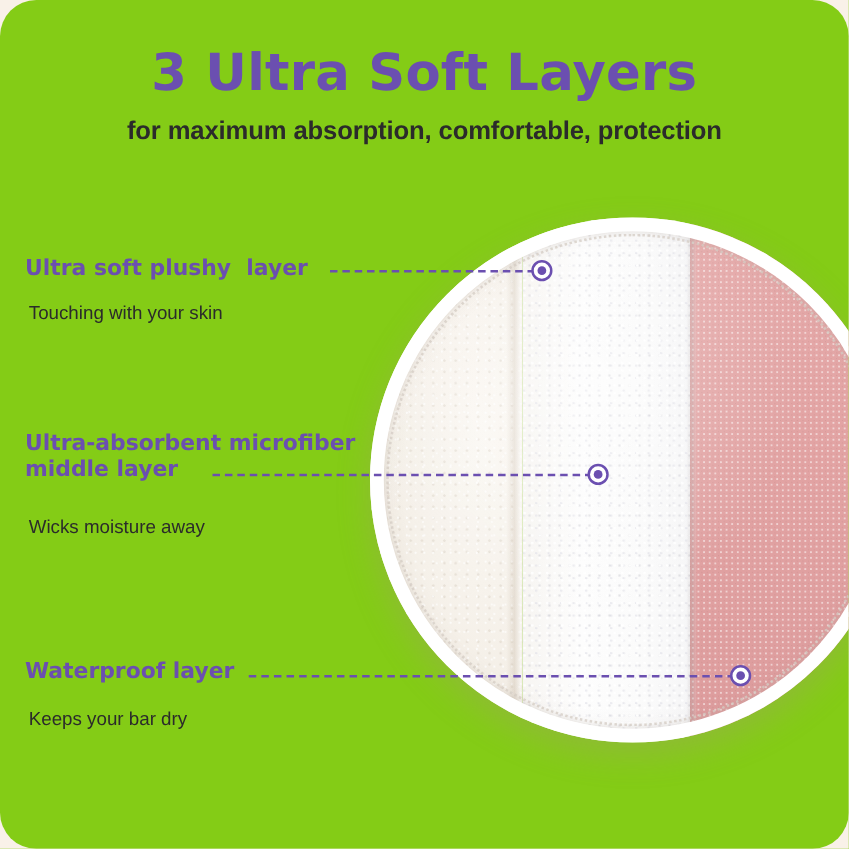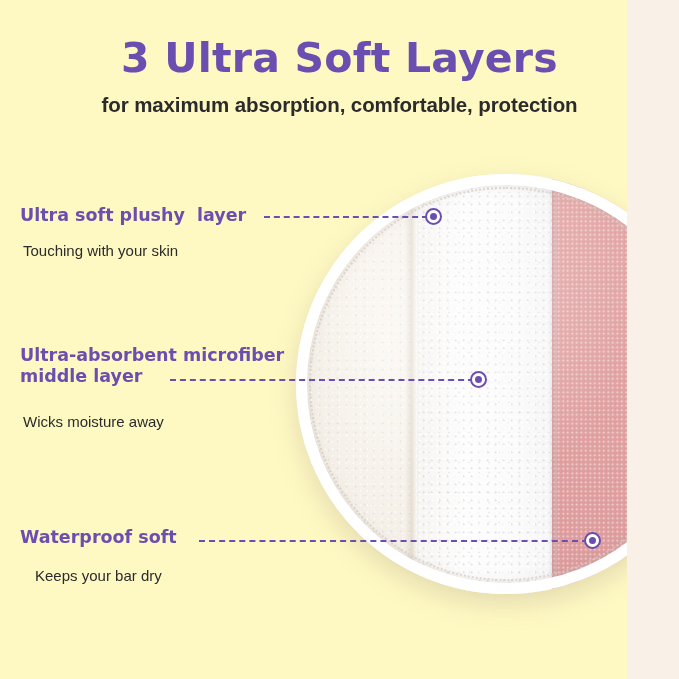--- a/index.html
+++ b/index.html
@@ -8,24 +8,25 @@
     overflow:hidden;
   }
   body {
     font-family:"Liberation Sans", sans-serif;
     background:#f9f1e8;
     position:relative;
   }
 
   #canvas {
     position:relative;
-    width:627px;
+    width:679px;
     height:679px;
-    background:#fef9c3;
+    background:#84cc16;
     overflow:hidden;
+    border-radius:29px;
   }
 
   
   .header {
     position:absolute;
     left:0; top:34px;
     width:679px;
     text-align:center;
   }
   .main-title {
@@ -161,21 +162,21 @@
     font-size:15px;
     color:#2b2b2b;
     font-weight:400;
     font-family:"Liberation Sans", sans-serif;
   }
   .c1 { left:20px; top:205px; }
   .c1 .callout-sub { margin-top:16px; margin-left:3px; }
   .c2 { left:20px; top:345px; }
   .c2 .callout-sub { margin-top:25px; margin-left:3px; }
   .c3 { left:20px; top:527px; }
-  .c3 .callout-sub { margin-top:19px; margin-left:15px; }
+  .c3 .callout-sub { margin-top:19px; margin-left:3px; }
 
   
   .leader {
     position:absolute;
     height:0;
     border-top:2px dashed #6b4fb0;
   }
   .l1 { left:264px; top:216px; width:164px; }
   .l2 { left:170px; top:379px; width:304px; }
   .l3 { left:199px; top:540px; width:389px; }
@@ -239,17 +240,17 @@
     <div class="callout-sub">Touching with your skin</div>
   </div>
 
   <div class="callout c2">
     <div class="callout-title">Ultra-absorbent microfiber
 middle layer</div>
     <div class="callout-sub">Wicks moisture away</div>
   </div>
 
   <div class="callout c3">
-    <div class="callout-title">Waterproof soft</div>
+    <div class="callout-title">Waterproof layer</div>
     <div class="callout-sub">Keeps your bar dry</div>
   </div>
 
 </div>
 
 </body></html>

